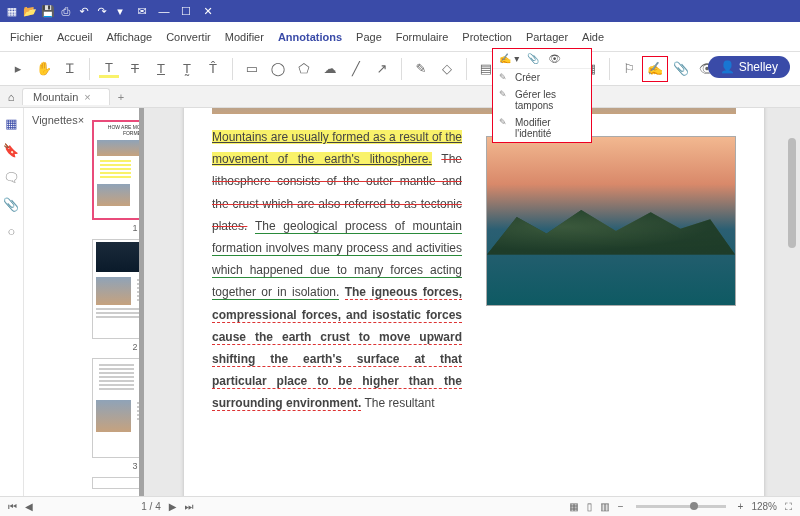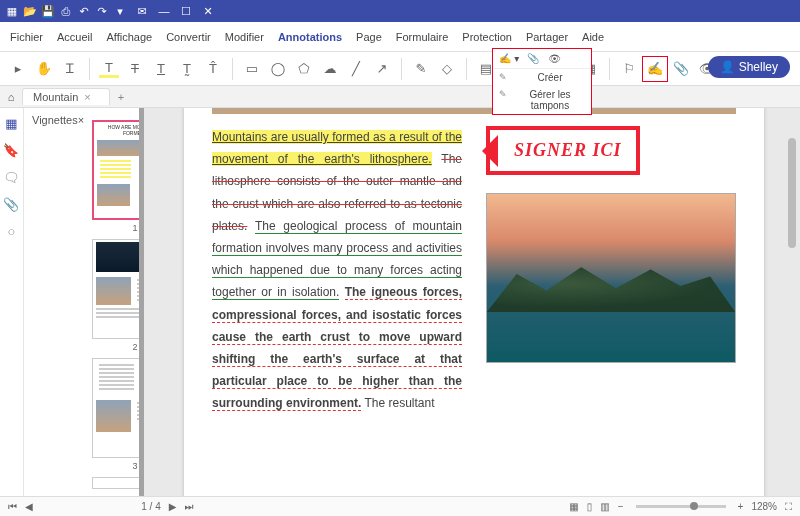--- a/index.html
+++ b/index.html
@@ -45,21 +45,21 @@
 .undr { border-bottom: 1.5px dashed #d33; font-weight: bold; }
 .stamp { border: 4px solid #e23; color: #e23; font-weight: 900; font-style: italic; font-family: serif; font-size: 18px; padding: 4px 14px 4px 24px; display: inline-block; margin-bottom: 8px; position: relative; letter-spacing: 1px;}
 .stamp::before { content: ""; position: absolute; left: -24px; top: 50%; transform: translateY(-50%); border: 16px solid transparent; border-right-color: #e23; }
 .pin { display:inline-block; width:8px; height:8px; background:#f2c40f; border:1px solid #2a4bd8; margin-left:4px; vertical-align:middle; border-radius:1px; position:relative;}
 .pin::after{content:"";position:absolute;left:3px;top:8px;width:2px;height:5px;background:#2a4bd8;}
 .photo { margin-top: 10px; height: 170px; background: linear-gradient(180deg,#f2b890 0%,#d9896a 28%,#2b5f73 55%,#0e5a63 100%); position: relative; border: 1px solid #aaa;}
 .photo::before { content:""; position:absolute; left:0; right:0; top:42%; height:28%; background: radial-gradient(ellipse at 30% 40%, rgba(60,90,60,.9), rgba(30,60,40,.9) 60%), radial-gradient(ellipse at 70% 30%, rgba(80,100,80,.9), rgba(30,60,40,.9) 60%); clip-path: polygon(0 100%,12% 20%,24% 55%,38% 5%,52% 50%,66% 10%,78% 45%,90% 25%,100% 100%);}
 .scrollthumb { position: absolute; right: 4px; top: 30px; width: 8px; height: 110px; background: #bbb; border-radius: 4px; }
 .dropdown { position: absolute; left: 492px; top: 48px; width: 100px; background: #fff; border: 1.5px solid #e02; z-index: 50; font-size: 10px; }
 .dropdown .dh { height: 20px; display: flex; align-items: center; padding: 0 6px; gap: 6px; border-bottom: 1px solid #eee; color: #555;}
-.dropdown .di { padding: 3px 6px 3px 22px; color: #444; position: relative; text-align: center; }
+.dropdown .di { padding: 3px 6px 3px 22px; color: #444; position: relative; }
 .dropdown .di::before { content: "✎"; position: absolute; left: 6px; color: #888; font-size: 9px; }
 .status { position: absolute; left: 0; right: 0; bottom: 0; height: 20px; background: #fafafa; border-top: 1px solid #ddd; display: flex; align-items: center; font-size: 10px; color: #666; padding: 0 8px; gap: 8px;}
 .status .flex { flex: 1; text-align: right; }
 .status .zoomslider { width: 90px; height: 3px; background: #ccc; position: relative; margin: 0 4px;}
 .status .zoomslider::after { content:""; position:absolute; left:60%; top:-3px; width:8px; height:8px; background:#888; border-radius:50%;}
 .gradband { background: linear-gradient(180deg,#8fa3b8,#c6a27e); }
 .darkband { background: linear-gradient(180deg,#1a2a3a,#0a1a2a); }
 </style>
 </head>
 <body>
@@ -127,20 +127,21 @@
   <span class="btn" style="outline:1.5px solid #e02;outline-offset:2px">✍</span>
   <span class="btn">📎</span>
   <span class="btn">👁</span>
   <div class="userpill">👤 <span>Shelley</span></div>
 </div>
 
 <div class="dropdown">
   <div class="dh">✍ ▾ &nbsp; 📎 &nbsp; 👁</div>
   <div class="di">Créer</div>
   <div class="di">Gérer les tampons</div>
+  <div class="di">Modifier l'identité</div>
 </div>
 
 <div class="tabstrip">
   <span class="home">⌂</span>
   <div class="tab">
     <span>Mountain</span>
     <span style="color:#999">×</span>
   </div>
   <span class="add">+</span>
 </div>
@@ -242,21 +243,20 @@
     <div class="page">
       <div class="banner gradband"></div>
       <div class="col">
         <span class="hlspan">Mountains are usually formed as a result of the movement of the earth's lithosphere.</span>
         <span class="strike">The lithosphere consists of the outer mantle and the crust which are also referred to as tectonic plates.</span>
         <span class="undg">The geological process of mountain formation involves many process and activities which happened due to many forces acting together or in isolation.</span>
         <span class="undr">The igneous forces, compressional forces, and isostatic forces cause the earth crust to move upward shifting the earth's surface at that particular place to be higher than the surrounding environment.</span>
         <span>The resultant</span>
       </div>
       <div class="col">
-        <div class="stamp">SIGNER ICI</div>
         <div class="photo"></div>
       </div>
     </div>
     <div class="scrollthumb"></div>
   </div>
 </div>
 
 <div class="status">
   <span>⏮</span>
   <span>◀</span>

